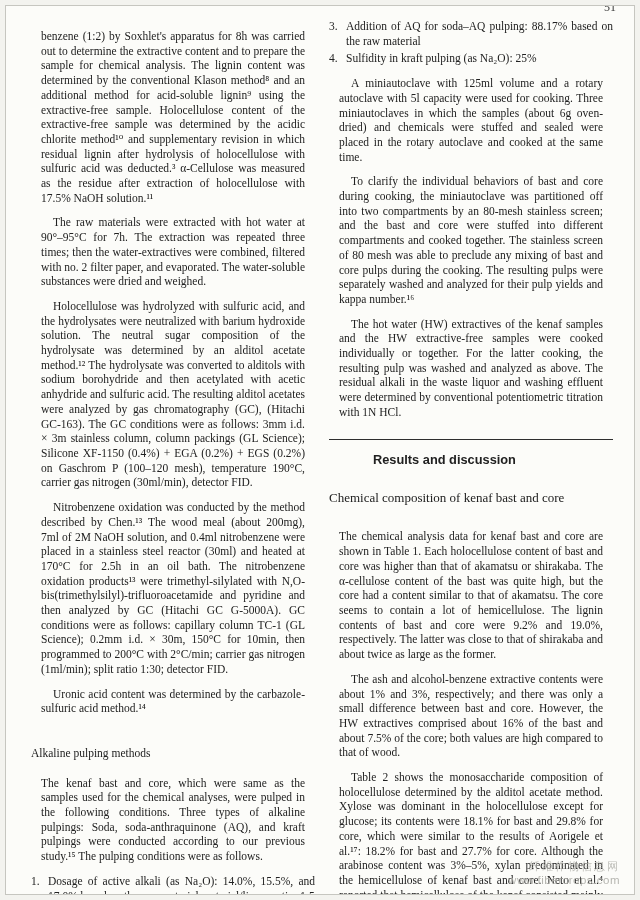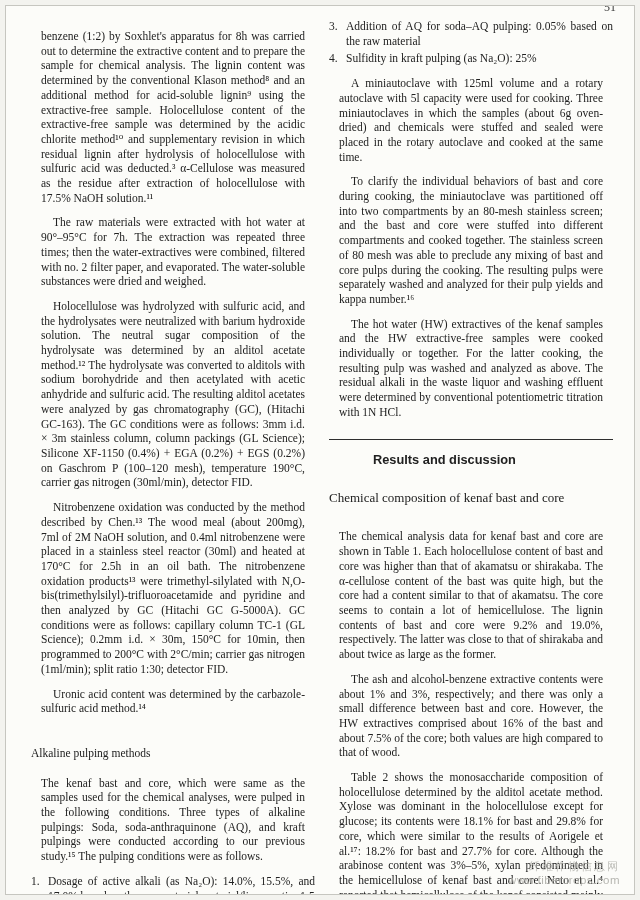--- a/index.html
+++ b/index.html
@@ -127,21 +127,21 @@
           <span class="num">2.</span>
           <span class="li-text">Temperature: programmed to 170°C for 90min, then held for 90min at 170°C</span>
         </div>
       </div>
     </div>
 
     <div class="col">
       <div class="num-list" style="margin-top:0;">
         <div class="list-item">
           <span class="num">3.</span>
-          <span class="li-text">Addition of AQ for soda–AQ pulping: 0.05% based on the raw material</span>
+          <span class="li-text">Addition of AQ for soda–AQ pulping: 88.17% based on the raw material</span>
         </div>
         <div class="list-item">
           <span class="num">4.</span>
           <span class="li-text">Sulfidity in kraft pulping (as Na₂O): 25%</span>
         </div>
       </div>
 
       <p class="indent" style="margin-top:10px;">A miniautoclave with 125ml volume and a rotary autoclave with 5l capacity were used for cooking. Three miniautoclaves in which the samples (about 6g oven-dried) and chemicals were stuffed and sealed were placed in the rotary autoclave and cooked at the same time.</p>
       <p class="indent">To clarify the individual behaviors of bast and core during cooking, the miniautoclave was partitioned off into two compartments by an 80-mesh stainless screen; and the bast and core were stuffed into different compartments and cooked together. The stainless screen of 80 mesh was able to preclude any mixing of bast and core pulps during the cooking. The resulting pulps were separately washed and analyzed for their pulp yields and kappa number.¹⁶</p>
       <p class="indent">The hot water (HW) extractives of the kenaf samples and the HW extractive-free samples were cooked individually or together. For the latter cooking, the resulting pulp was washed and analyzed as above. The residual alkali in the waste liquor and washing effluent were determined by conventional potentiometric titration with 1N HCl.</p>

